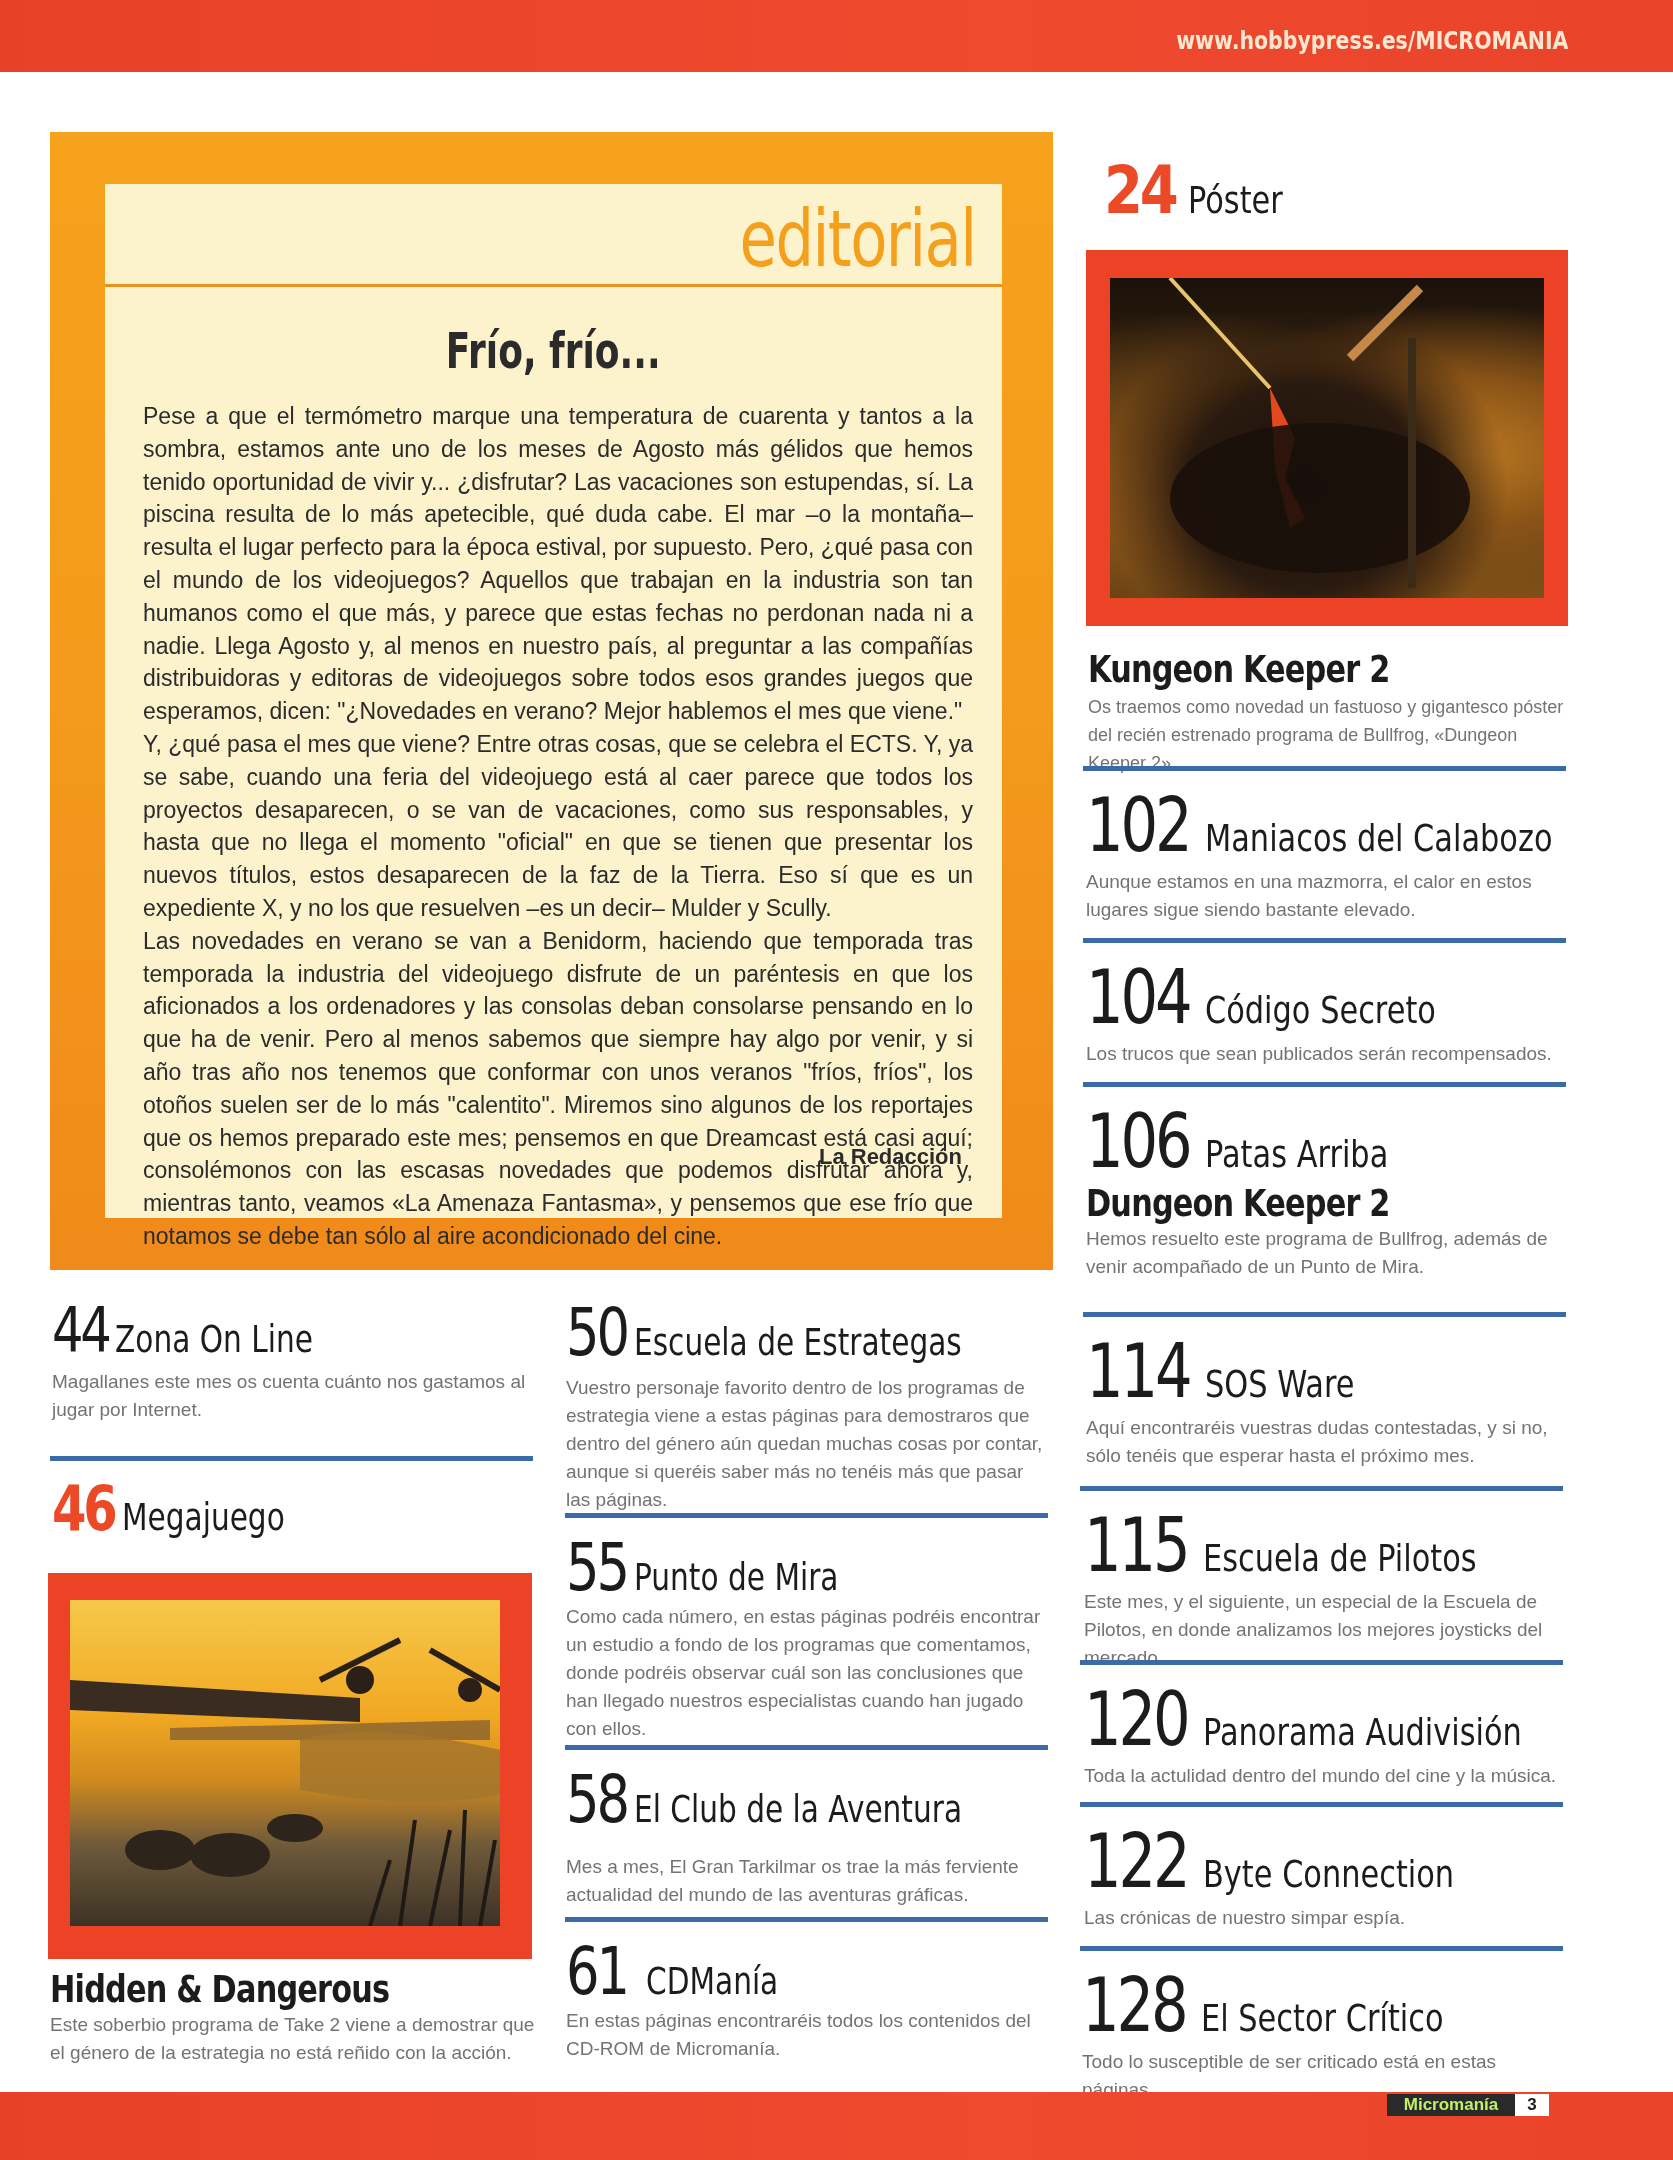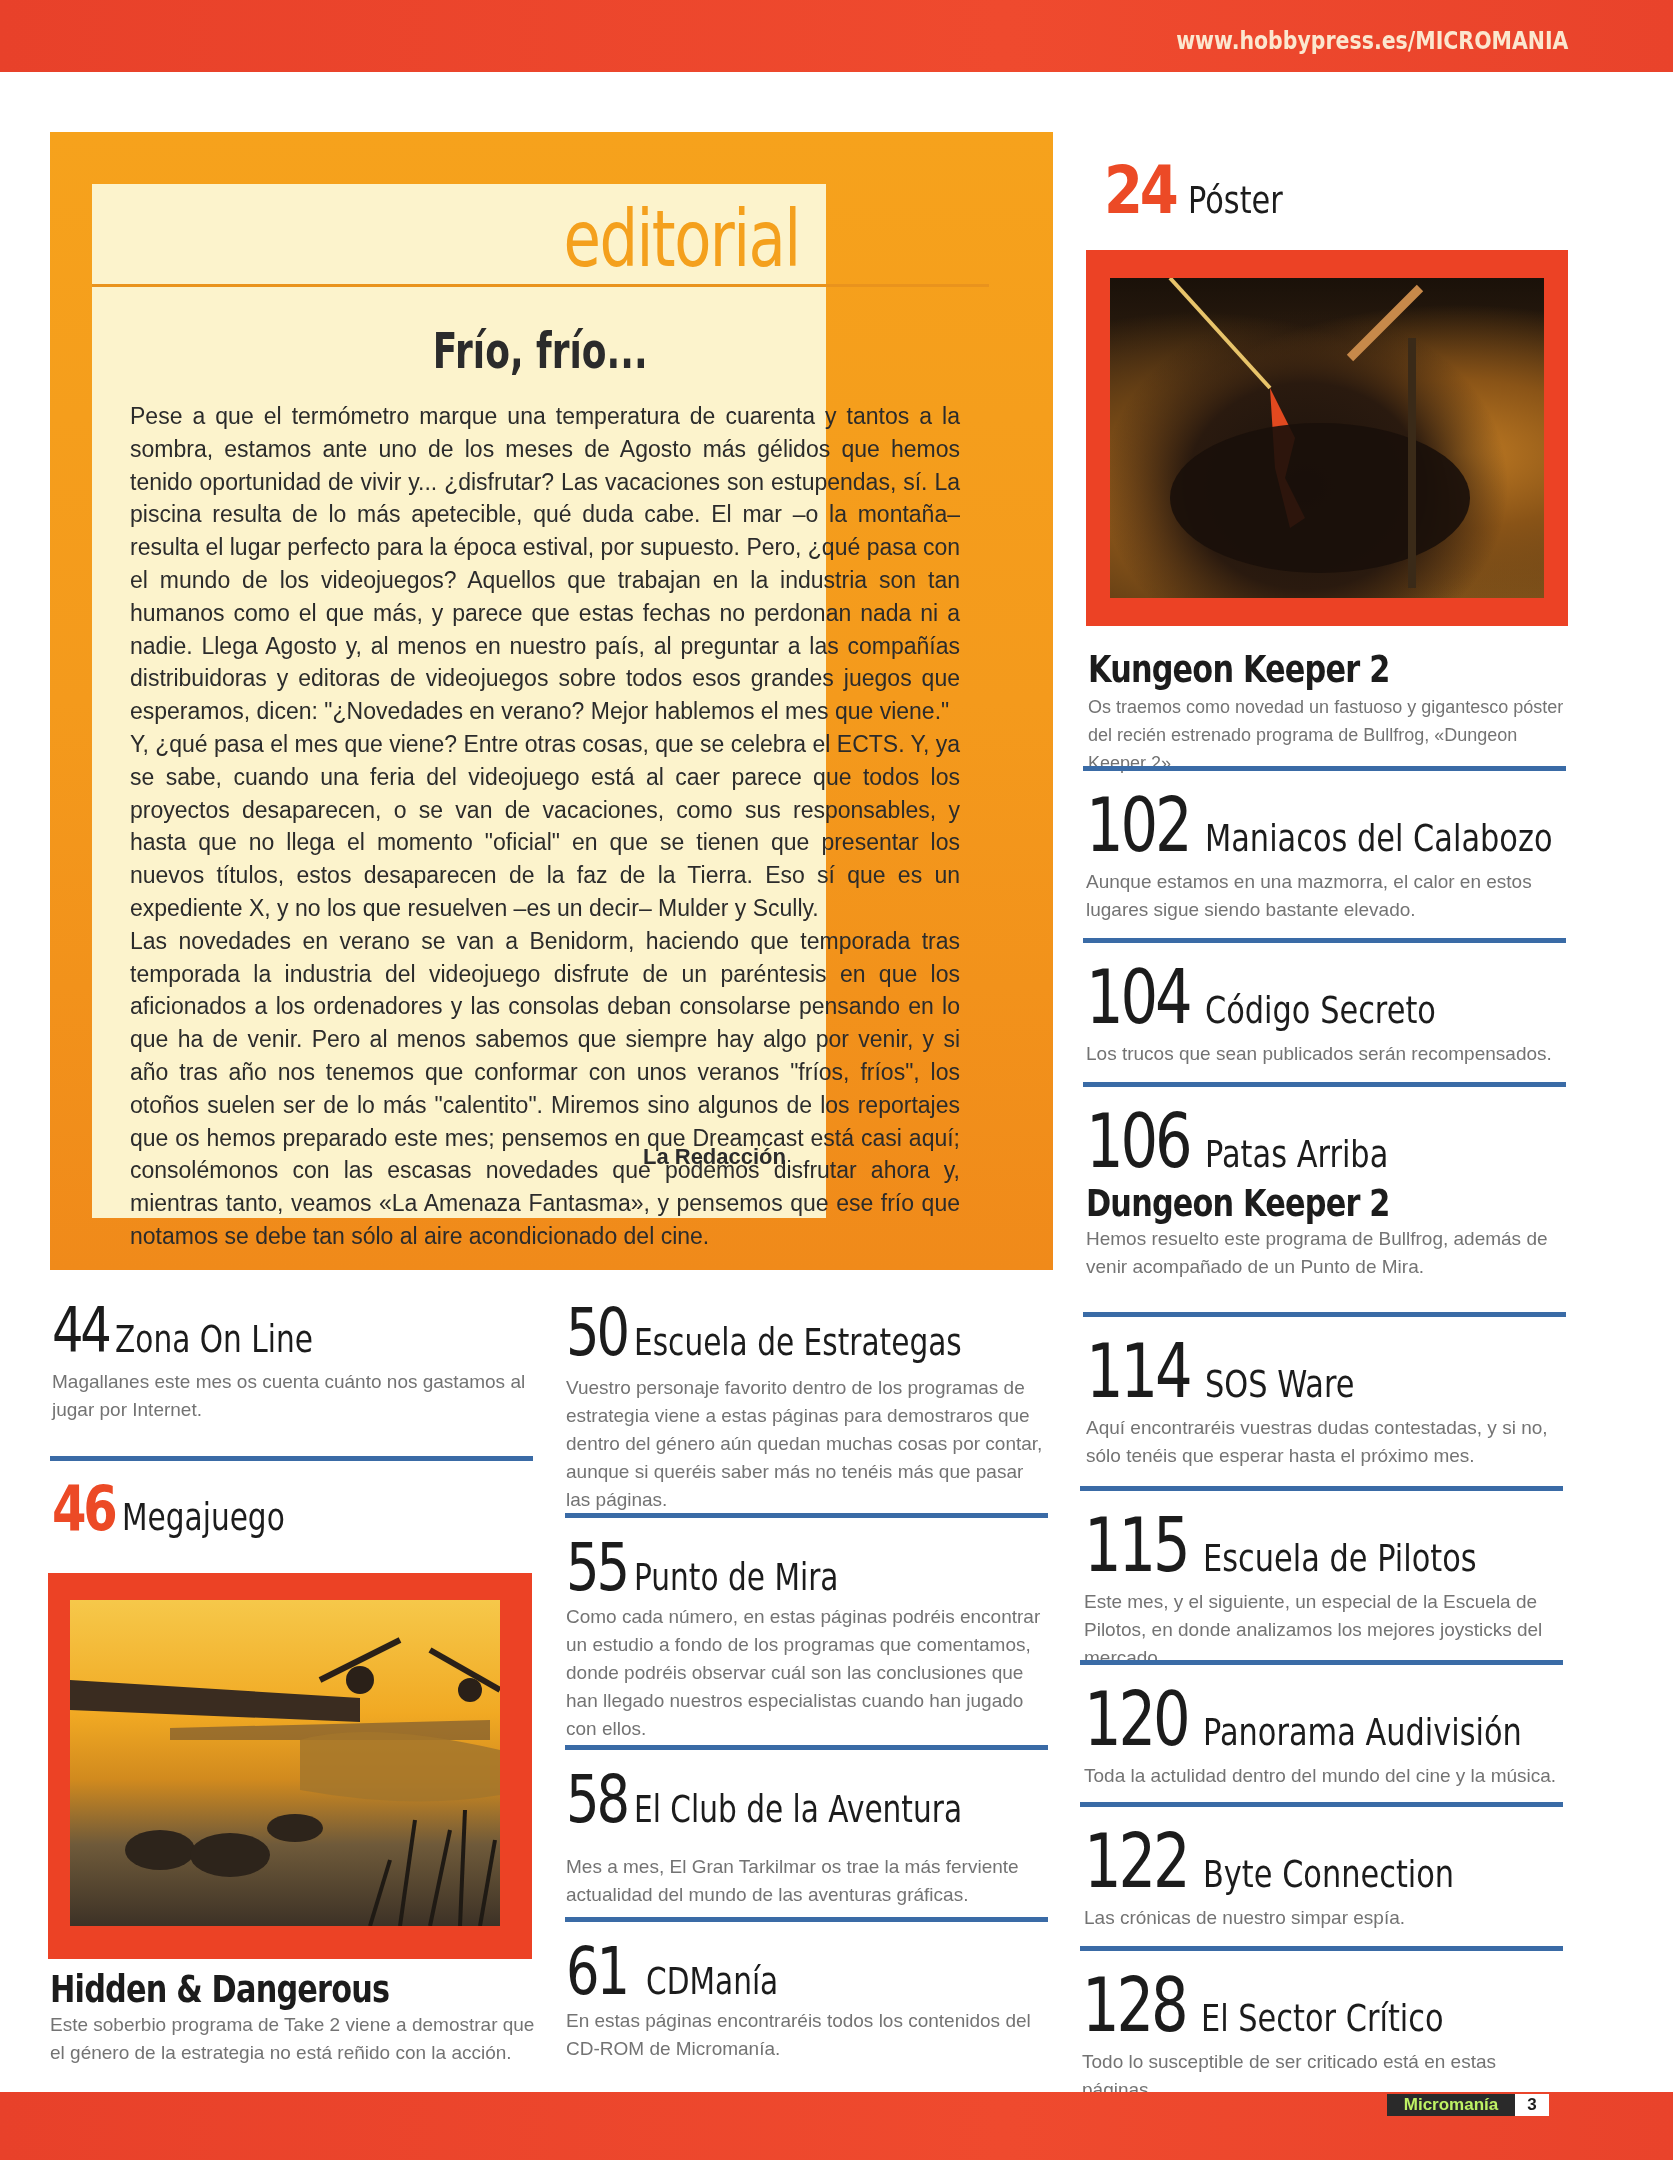--- a/index.html
+++ b/index.html
@@ -39,21 +39,21 @@
     font-family: "Liberation Sans", sans-serif; font-weight: bold; font-size: 17px;
     line-height: 22px; text-align: center;
   }
 
   
   .editorial-outer {
     position: absolute; left: 50px; top: 132px; width: 1003px; height: 1138px;
     background: linear-gradient(180deg, #f6a21c 0%, #f49a1c 50%, #f08a1a 100%);
   }
   .editorial-inner {
-    position: absolute; left: 92px; top: 184px; width: 734px; height: 1034px;
+    position: absolute; left: 105px; top: 184px; width: 897px; height: 1034px;
     background: #fcf3cc;
   }
   .editorial-word {
     position: absolute; right: 26px; top: 10px;
     color: #f4a01d; font-family: "DejaVu Sans", sans-serif;
     font-size: 78px; letter-spacing: -2px;
     transform: scaleX(0.78); transform-origin: right top;
   }
   .editorial-rule {
     position: absolute; left: 0; top: 100px; width: 897px; height: 3px;

